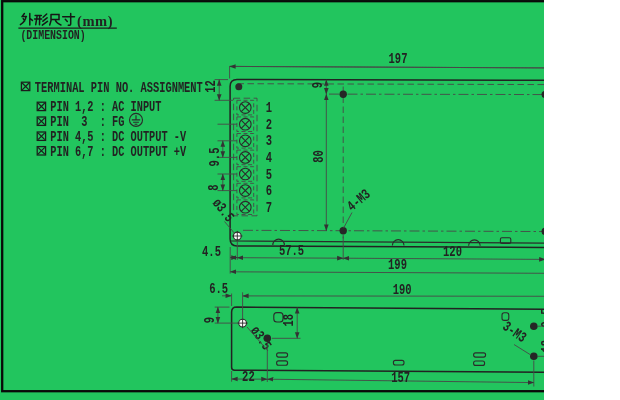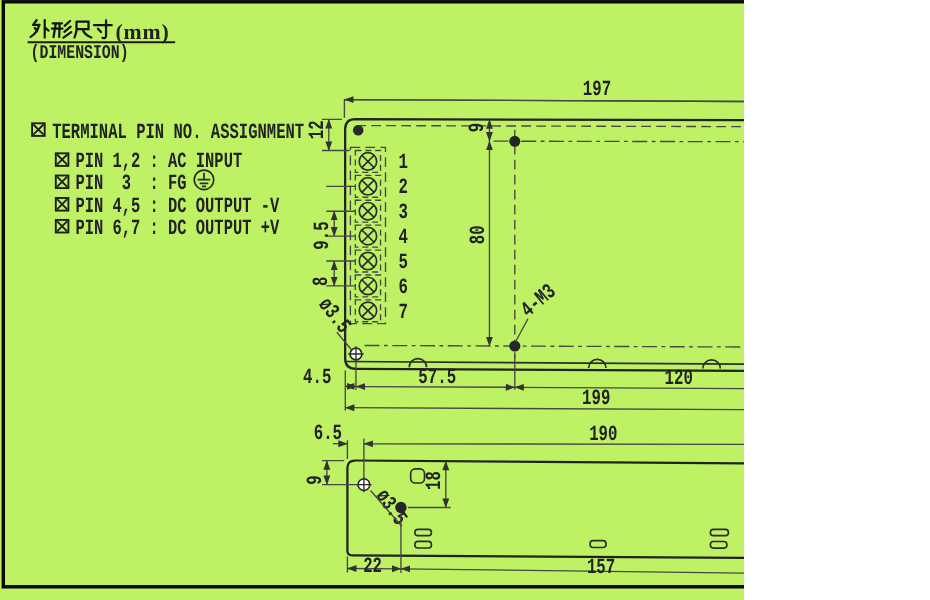--- a/index.html
+++ b/index.html
@@ -1,16 +1,16 @@
 <!DOCTYPE html>
 <html><head>
 <meta charset="utf-8">
 <style>
   html,body{margin:0;padding:0;background:#ffffff;}
-  #page{position:relative;width:496px;height:400px;background:#bef264;overflow:hidden;}
+  #page{position:relative;width:544px;height:400px;background:#22c55e;overflow:hidden;}
   svg text{font-family:"Liberation Mono",monospace;font-weight:bold;fill:#222;font-size:10px;}
   .s1{stroke:#474747;stroke-width:0.9;fill:none;}
   .s2{stroke:#222;stroke-width:1.5;fill:none;}
   .s3{stroke:#2b2b2b;stroke-width:1.1;fill:none;}
   .da{stroke-dasharray:6.5,3.5;}
   .dd{stroke-dasharray:10,3,2.5,3;}
   .db{stroke-dasharray:4,2.6;}
 </style>
 </head>
 <body>

